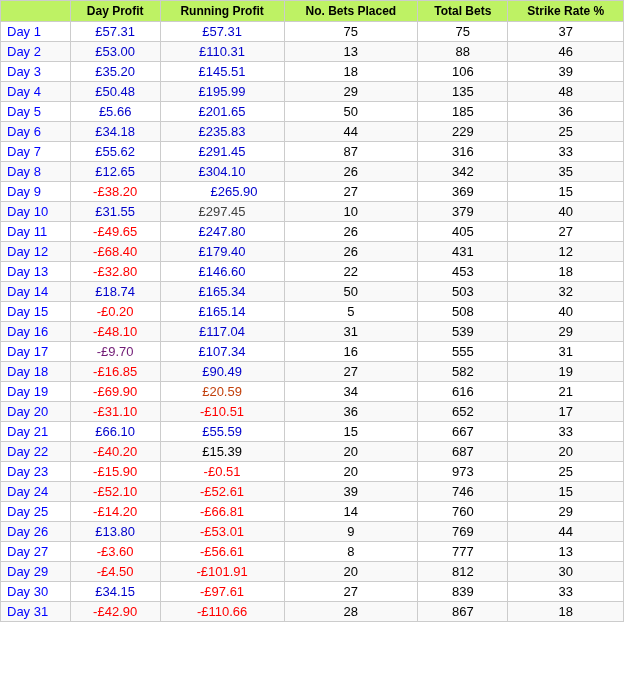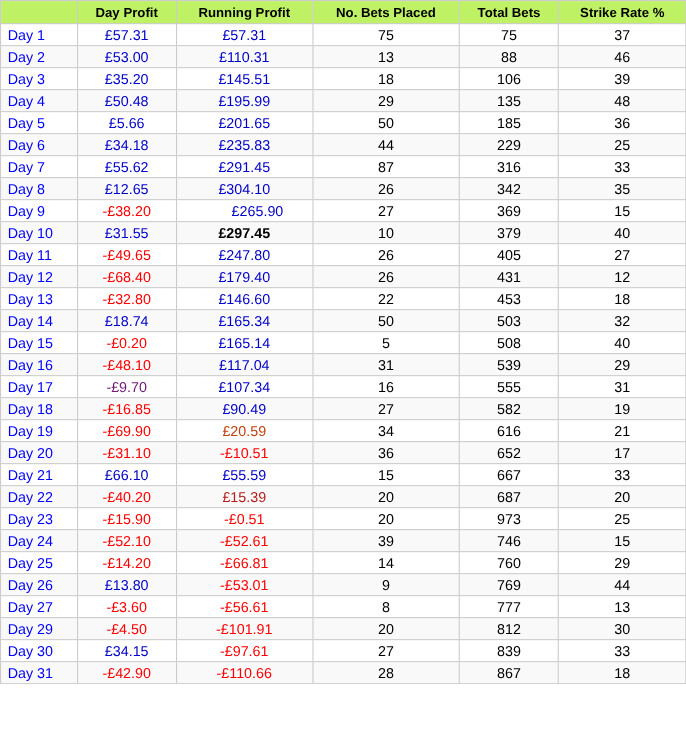--- a/index.html
+++ b/index.html
@@ -120,21 +120,21 @@
         <td style="color: rgb(0, 0, 255);">Day 9</td>
         <td style="color: rgb(255, 0, 0);">-£38.20</td>
         <td style="color: rgb(0, 0, 204); padding-left: 30px;">£265.90</td>
         <td>27</td>
         <td>369</td>
         <td>15</td>
       </tr>
       <tr>
         <td style="color: rgb(0, 0, 255);">Day 10</td>
         <td style="color: rgb(0, 0, 204);">£31.55</td>
-        <td style="color: #000000; font-weight: bold;">£297.45</td>
+        <td style="color: #404040;">£297.45</td>
         <td>10</td>
         <td>379</td>
         <td>40</td>
       </tr>
       <tr>
         <td style="color: rgb(0, 0, 255);">Day 11</td>
         <td style="color: rgb(255, 0, 0);">-£49.65</td>
         <td style="color: rgb(0, 0, 204);">£247.80</td>
         <td>26</td>
         <td>405</td>
@@ -216,21 +216,21 @@
         <td style="color: rgb(0, 0, 255);">Day 21</td>
         <td style="color: rgb(0, 0, 204);">£66.10</td>
         <td style="color: rgb(0, 0, 204);">£55.59</td>
         <td>15</td>
         <td>667</td>
         <td>33</td>
       </tr>
       <tr>
         <td style="color: rgb(0, 0, 255);">Day 22</td>
         <td style="color: rgb(255, 0, 0);">-£40.20</td>
-        <td style="color: #b91c1c;">£15.39</td>
+        <td style="color: #000000;">£15.39</td>
         <td>20</td>
         <td>687</td>
         <td>20</td>
       </tr>
       <tr>
         <td style="color: rgb(0, 0, 255);">Day 23</td>
         <td style="color: rgb(255, 0, 0);">-£15.90</td>
         <td style="color: rgb(255, 0, 0);">-£0.51</td>
         <td>20</td>
         <td>973</td>

